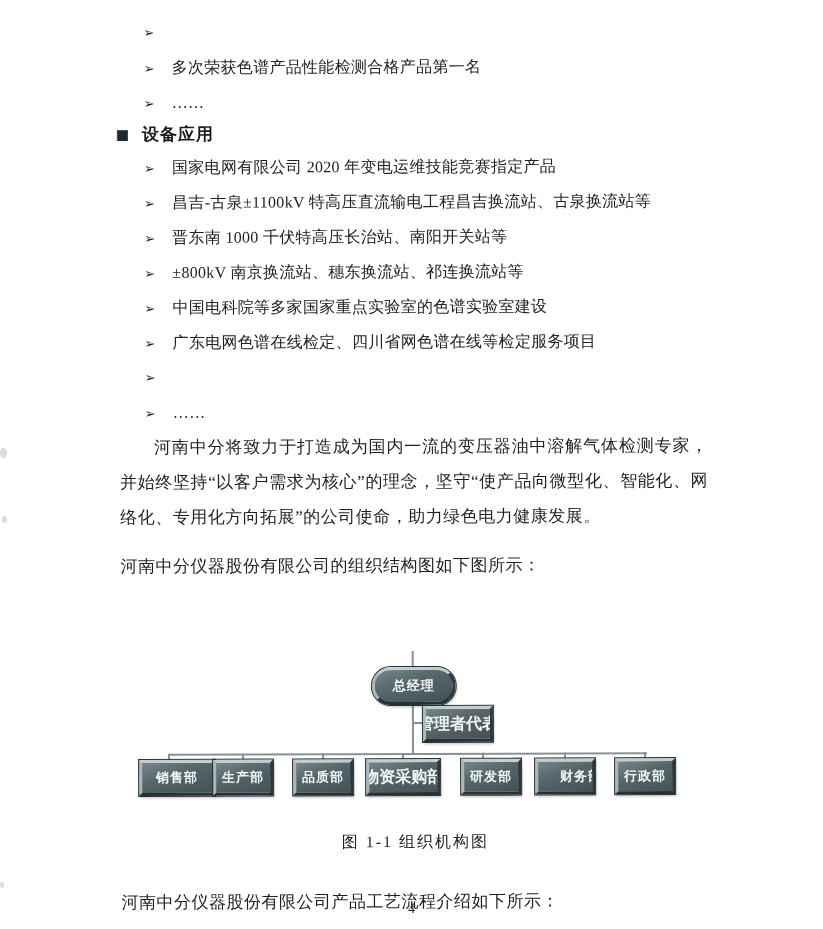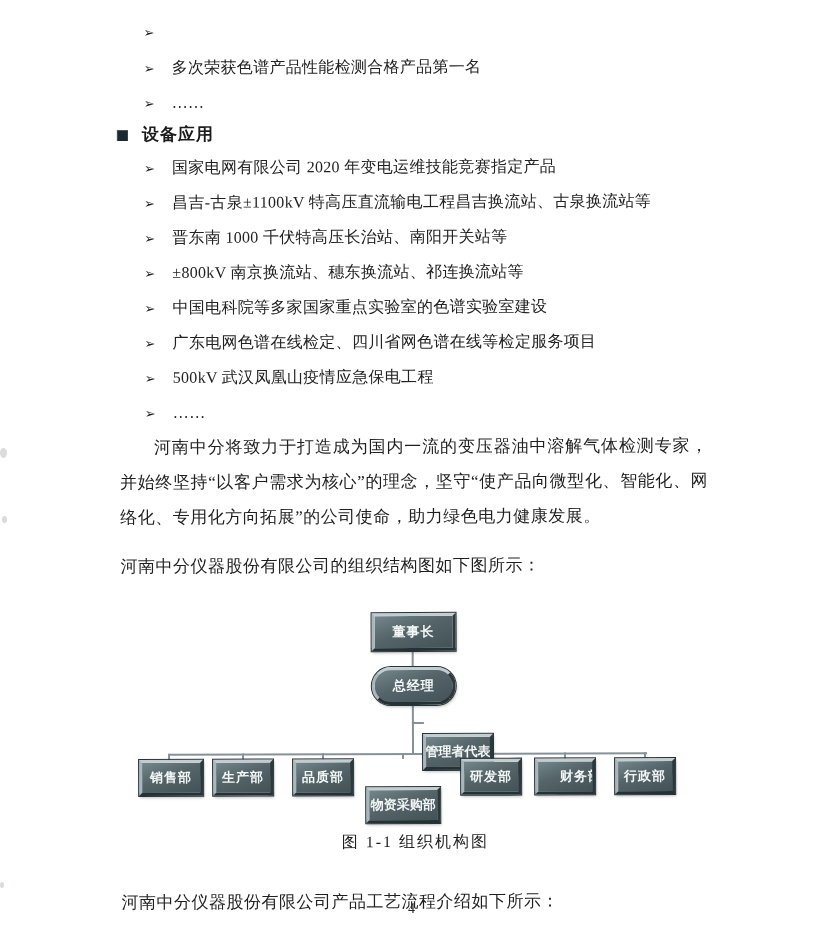--- a/index.html
+++ b/index.html
@@ -57,21 +57,21 @@
     border:3px solid;
     border-color:#c2cdd0 #2b383c #243135 #aab7ba;
     outline:1px solid #27333a;
     color:#f4f7f7;
     font-family:"Liberation Sans",sans-serif;
     font-weight:bold;font-size:13px;
     display:flex;align-items:center;justify-content:center;
     letter-spacing:1px;white-space:nowrap;overflow:hidden;
     box-shadow:1px 2px 3px rgba(0,0,0,.25);
   }
-  .node.small{font-size:13px;letter-spacing:0;margin-top:28px;}
+  .node.small{font-size:16px;letter-spacing:0;}
   .cline{position:absolute;background:#86929a;}
   .caption{
     margin:26px 0 0 0;text-align:center;
     font-size:16px;line-height:35px;letter-spacing:2px;color:#1f1f1f;
   }
   .page-number{
     position:absolute;left:0;right:0;top:901px;
     text-align:center;font-size:14px;color:#2a2a2a;
     font-family:"Liberation Serif",serif;
   }
@@ -122,21 +122,20 @@
       <li>
         <span class="arrow">➢</span>
         <span>中国电科院等多家国家重点实验室的色谱实验室建设</span>
       </li>
       <li>
         <span class="arrow">➢</span>
         <span>广东电网色谱在线检定、四川省网色谱在线等检定服务项目</span>
       </li>
       <li>
         <span class="arrow">➢</span>
-        <span>500kV 武汉凤凰山疫情应急保电工程</span>
       </li>
       <li>
         <span class="arrow">➢</span>
         <span>……</span>
       </li>
     </ul>
 
     <p class="para">河南中分将致力于打造成为国内一流的变压器油中溶解气体检测专家，并始终坚持“以客户需求为核心”的理念，坚守“使产品向微型化、智能化、网络化、专用化方向拓展”的公司使命，助力绿色电力健康发展。</p>
 
     <p class="intro">河南中分仪器股份有限公司的组织结构图如下图所示：</p>
@@ -148,24 +147,23 @@
       <div class="cline" style="left:291px;top:139px;width:12px;height:2px;"></div>
       <div class="cline" style="left:48px;top:170px;width:478px;height:2px;"></div>
       <div class="cline" style="left:47px;top:170px;width:2px;height:6px;"></div>
       <div class="cline" style="left:121px;top:170px;width:2px;height:6px;"></div>
       <div class="cline" style="left:201px;top:170px;width:2px;height:6px;"></div>
       <div class="cline" style="left:281px;top:170px;width:2px;height:6px;"></div>
       <div class="cline" style="left:361px;top:170px;width:2px;height:6px;"></div>
       <div class="cline" style="left:443px;top:170px;width:2px;height:6px;"></div>
       <div class="cline" style="left:523px;top:170px;width:2px;height:6px;"></div>
 
-      <div class="node" style="left:251px;top:30px;width:84px;height:38px;">董事长</div>
       <div class="node" style="left:251px;top:84px;width:84px;height:38px;border-radius:19px;">总经理</div>
       <div class="node small" style="left:302px;top:123px;width:70px;height:36px;">管理者代表</div>
-      <div class="node" style="left:18px;top:176px;width:64px;height:36px;">销售部</div>
+      <div class="node" style="left:18px;top:176px;width:76px;height:36px;">销售部</div>
       <div class="node" style="left:92px;top:176px;width:60px;height:36px;">生产部</div>
       <div class="node" style="left:172px;top:176px;width:60px;height:36px;">品质部</div>
       <div class="node small" style="left:245px;top:176px;width:74px;height:36px;">物资采购部</div>
       <div class="node" style="left:340px;top:176px;width:60px;height:36px;">研发部</div>
       <div class="node" style="left:414px;top:176px;width:60px;height:36px;padding-left:32px;">财务部</div>
       <div class="node" style="left:494px;top:176px;width:60px;height:36px;">行政部</div>
     </div>
 
     <p class="caption">图 1-1 组织机构图</p>
 

